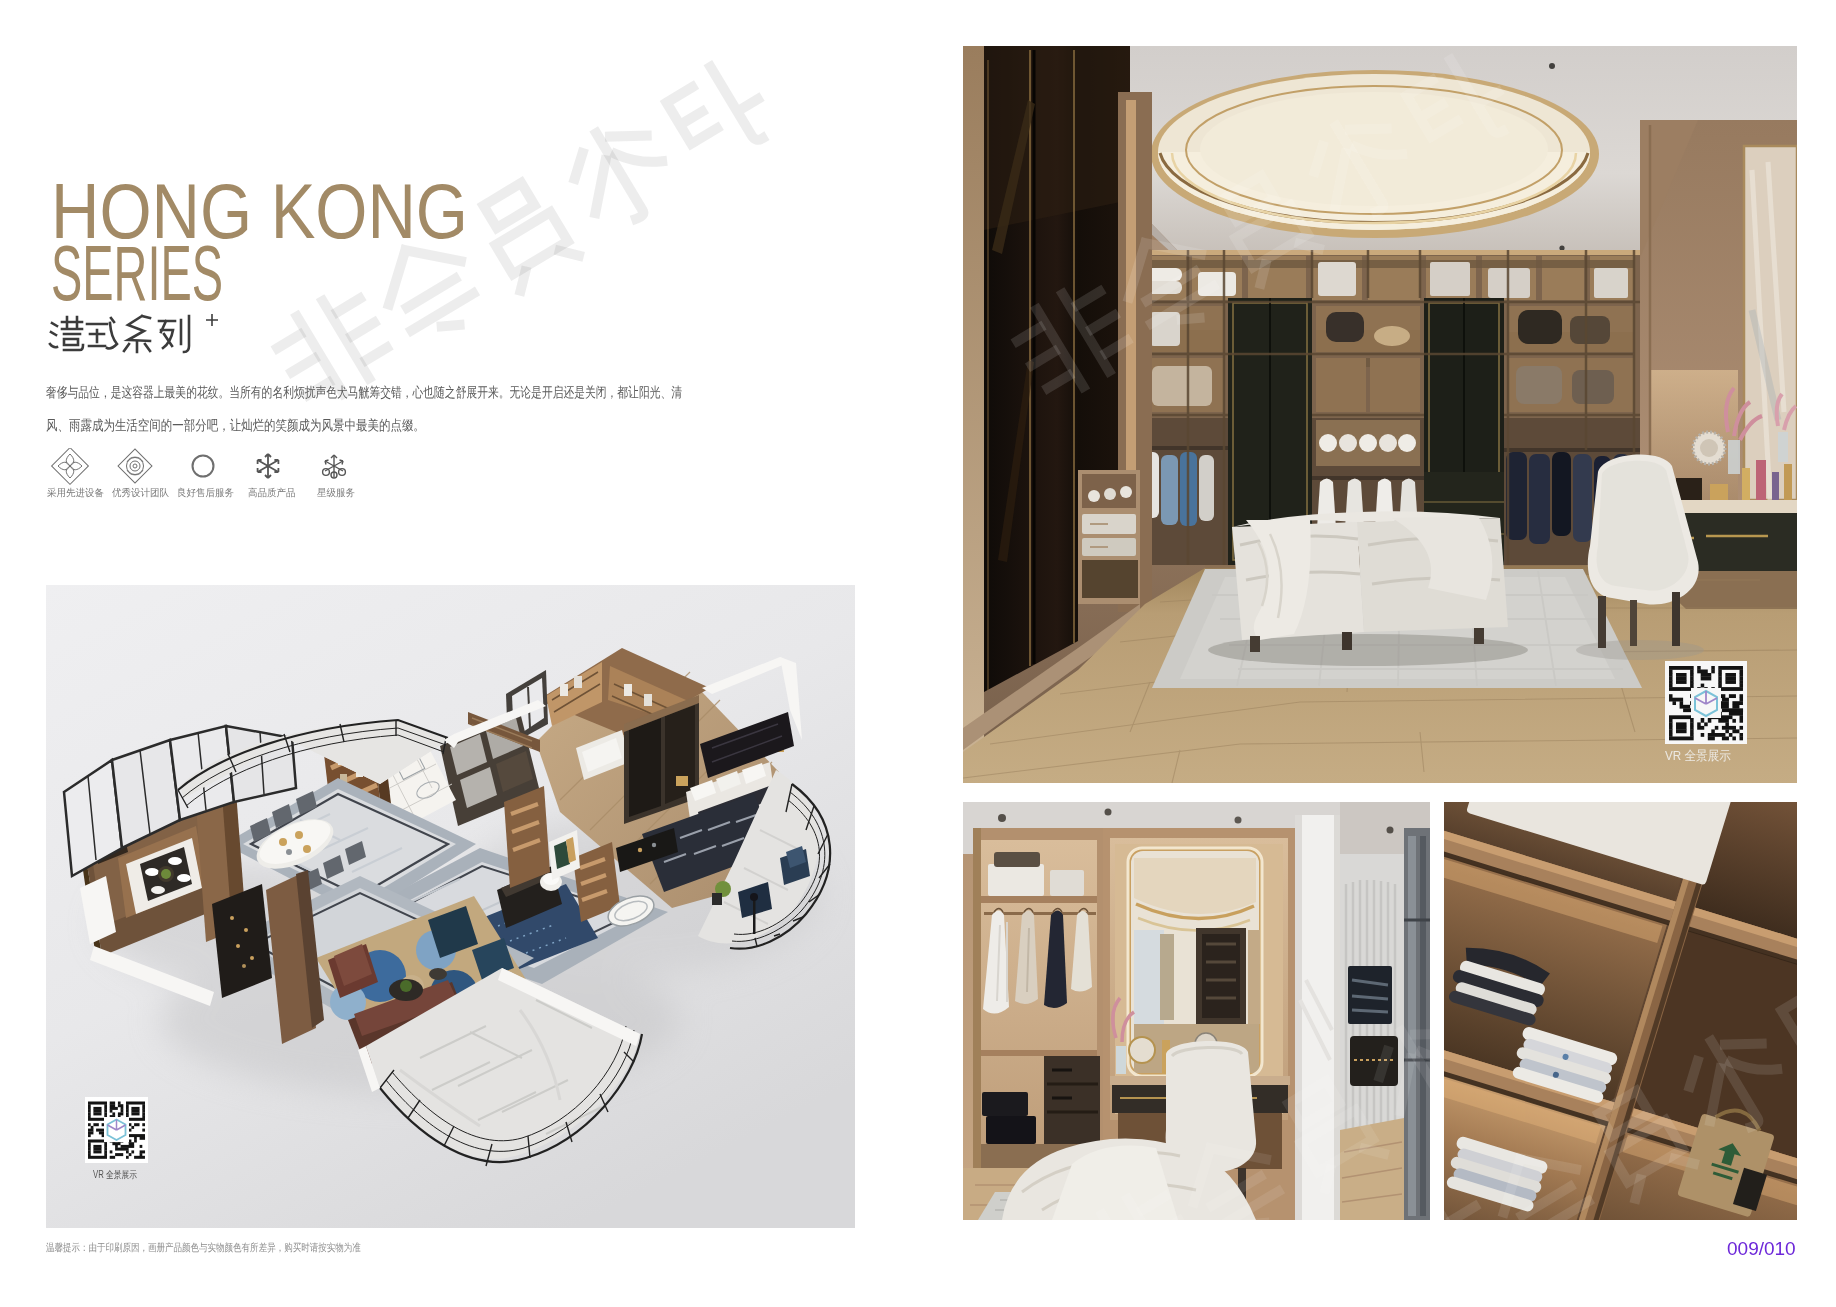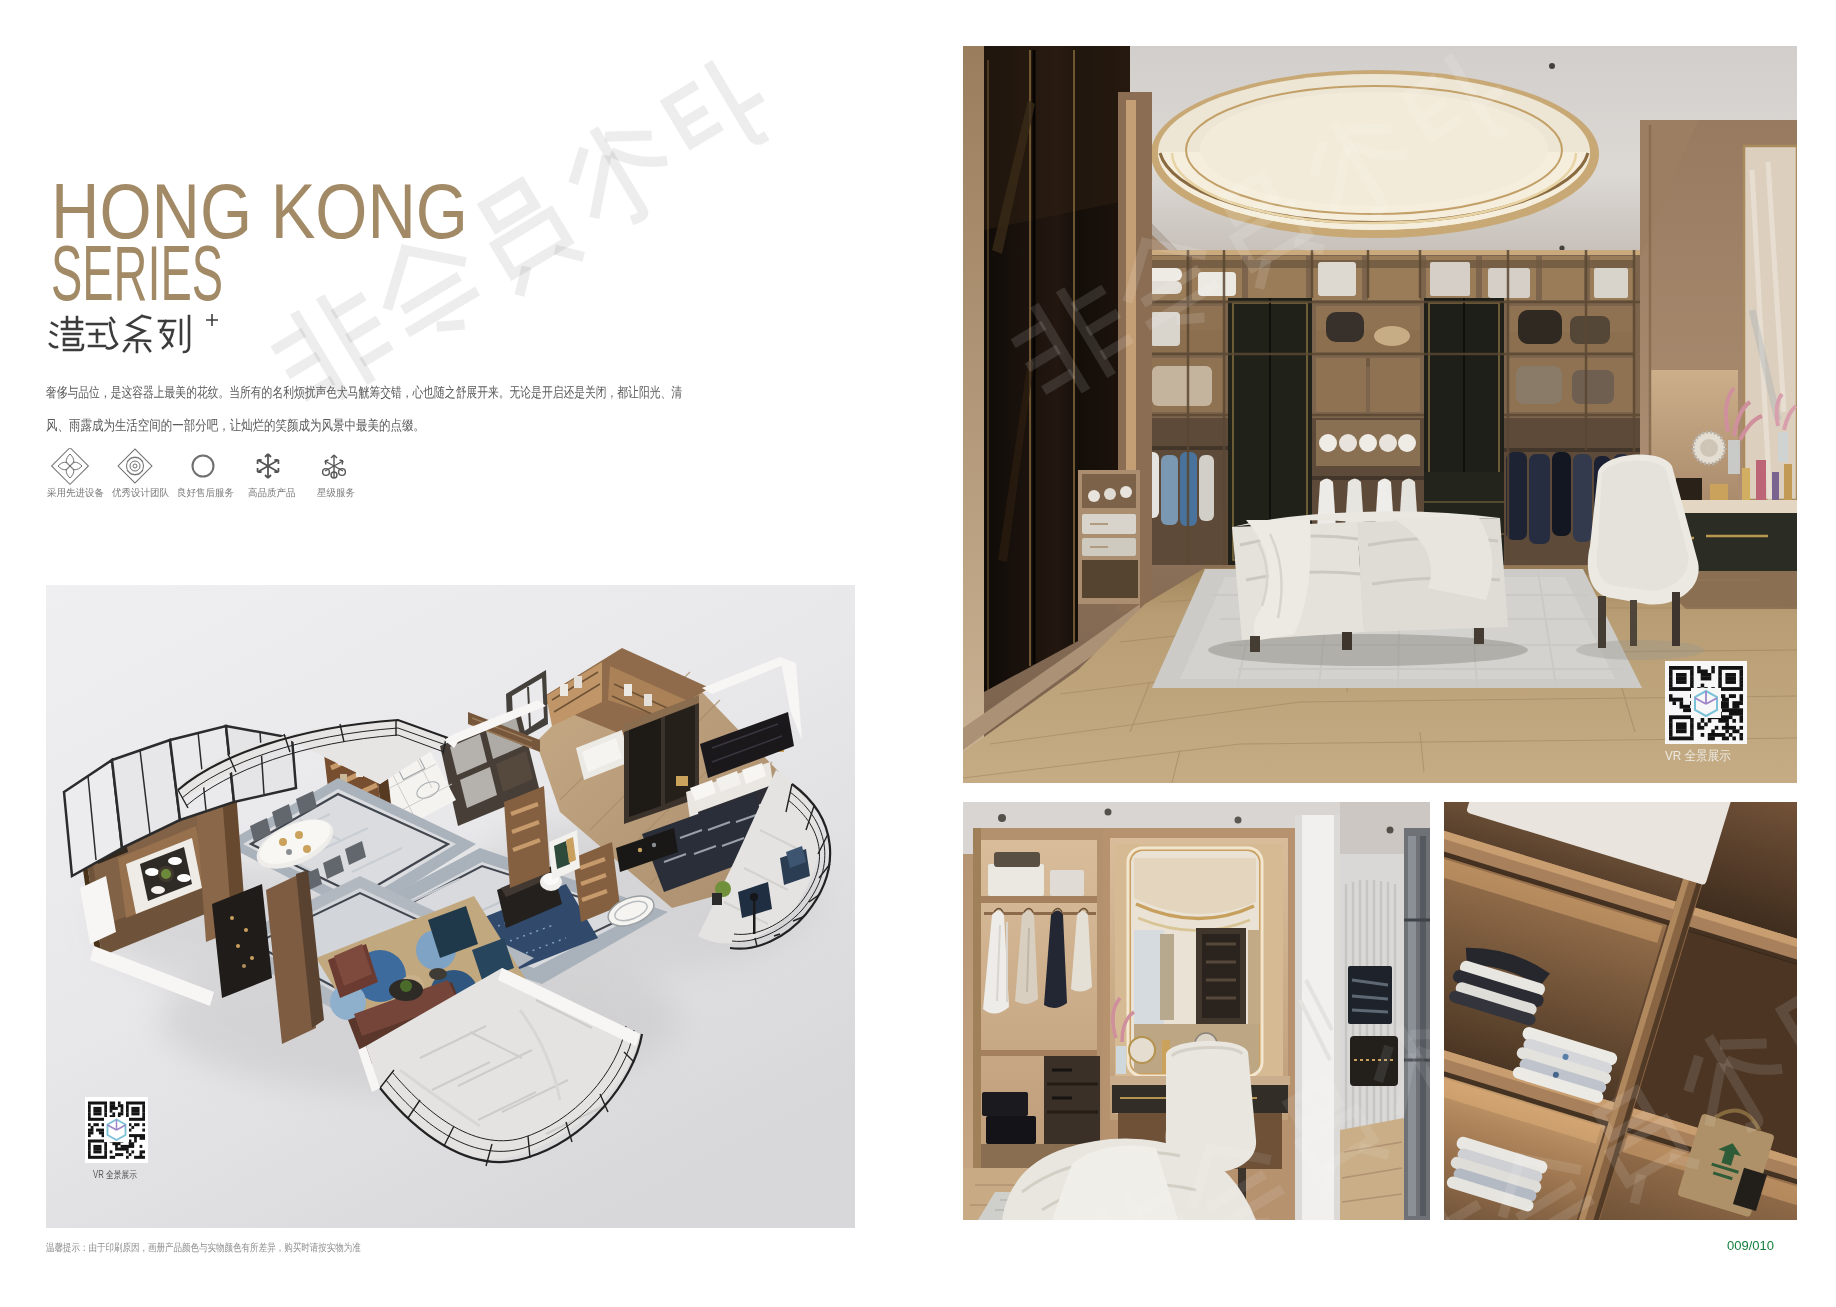--- a/index.html
+++ b/index.html
@@ -1252,13 +1252,13 @@
 
   <g>
           <use href="#wmline" transform="translate(1640,1140) rotate(-31)" stroke="rgba(255,255,255,0.11)" fill="none"></use>
         </g>
   </g>
 </svg>
 </div>
 
 <div class="abs" style="left:46px;top:1241px;font-size:10.5px;color:#8c8c8c;transform:scaleX(0.81);transform-origin:0 0;white-space:nowrap;">温馨提示：由于印刷原因，画册产品颜色与实物颜色有所差异，购买时请按实物为准</div>
 
-<div class="abs" style="left:1727px;top:1238px;font-size:13px;color:#15803d;">009/010</div>
+<div class="abs" style="left:1727px;top:1238px;font-size:19px;color:#6d28d9;">009/010</div>
 
 </body></html>

